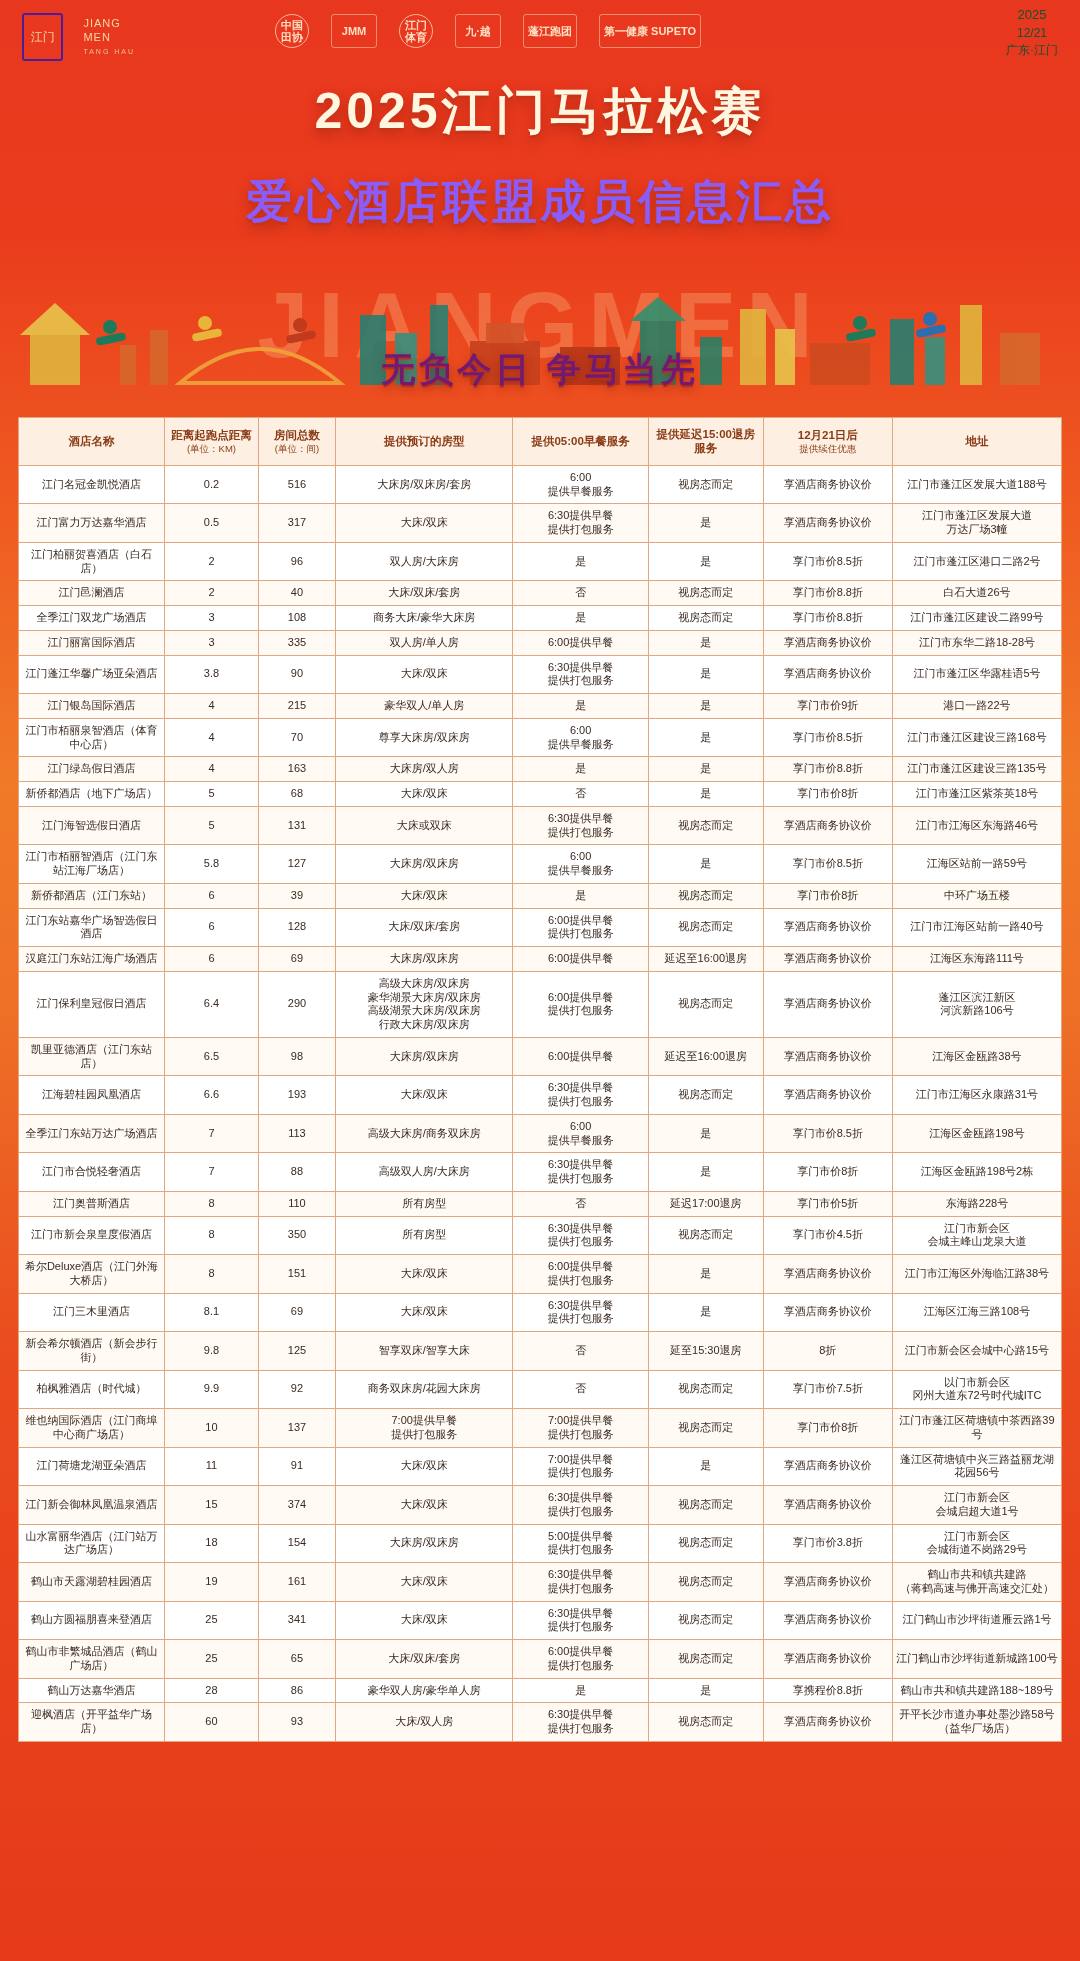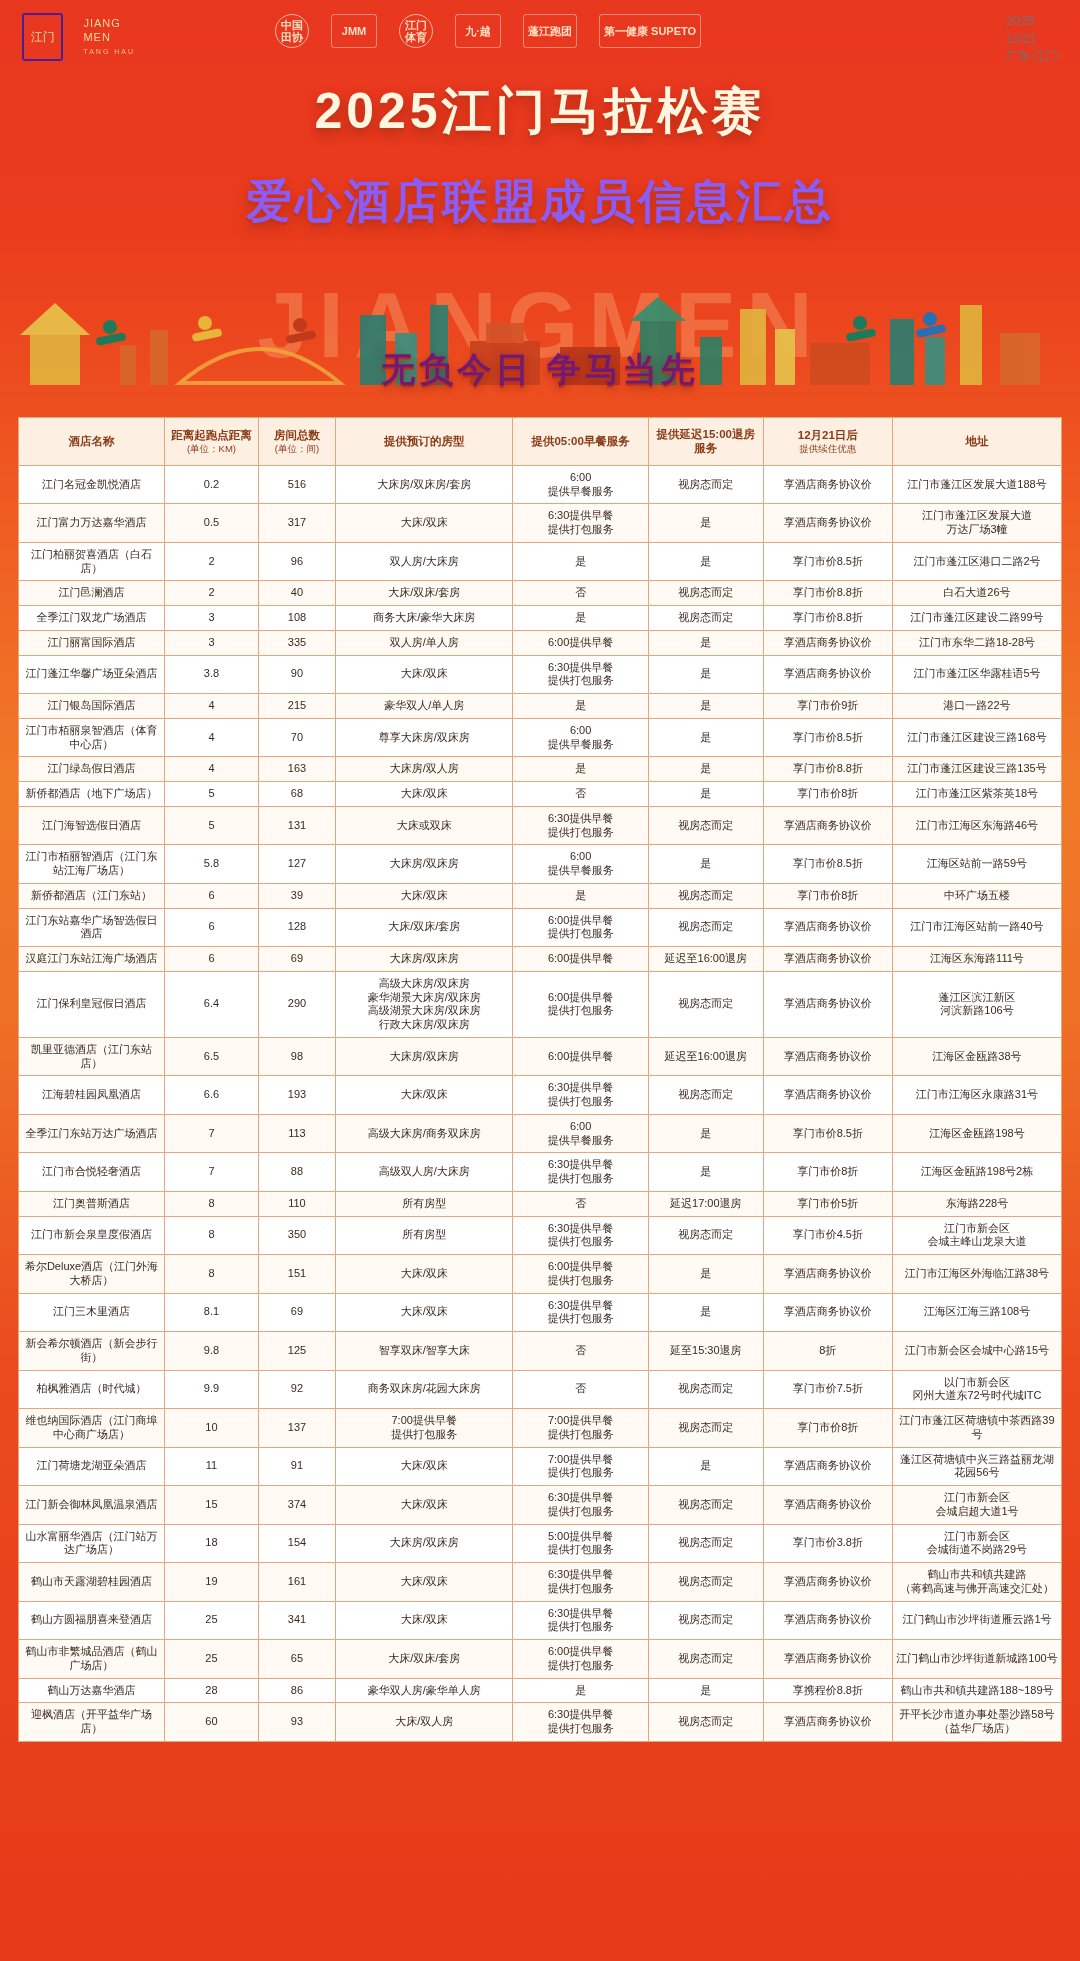--- a/index.html
+++ b/index.html
@@ -18,21 +18,21 @@
     display:flex; align-items:center; justify-content:center; color:#f7d9a0;
     font-size:12px; line-height:1.05; text-align:center; letter-spacing:0px;
   }
   .logo .txt { margin-left:20px; color:#f7d9a0; font-size:11px; line-height:1.25; letter-spacing:1px; }
   .logo .txt .sm { font-size:7px; letter-spacing:2px; opacity:.85; display:block; margin-top:3px;}
   .sponsors { position:absolute; left:275px; top:14px; display:flex; gap:22px; align-items:center; }
   .sp { height:34px; display:flex; align-items:center; justify-content:center; color:#ffe7c9; font-size:11px;
         border-radius:3px; padding:2px 4px; line-height:1.1; text-align:center; opacity:.95;font-weight:bold;}
   .sp.circ { width:34px; border-radius:50%; border:1px solid rgba(255,231,201,.75); }
   .sp.rect { border:1px solid rgba(255,231,201,.5); min-width:46px; }
-  .datebox { position:absolute; right:22px; top:12px; text-align:left; color:#737373; font-size:12px; line-height:1.45; }
+  .datebox { position:absolute; right:22px; top:6px; text-align:center; color:#14532d; font-size:12px; line-height:1.45; }
   .datebox .y { font-size:13px; }
   
   .headline { text-align:center; margin-top:6px; }
   .h1 {
     font-size:50px; font-weight:bold; color:#fff6df; letter-spacing:4px;
     text-shadow: 0 3px 0 #c8341a, 0 6px 14px rgba(120,20,0,.45);
   }
   .h2 {
     margin-top:26px; font-size:46px; font-weight:bold; color:#8b5cf6; letter-spacing:3px;
     text-shadow: 0 3px 0 #c8341a, 0 6px 14px rgba(120,20,0,.45);

